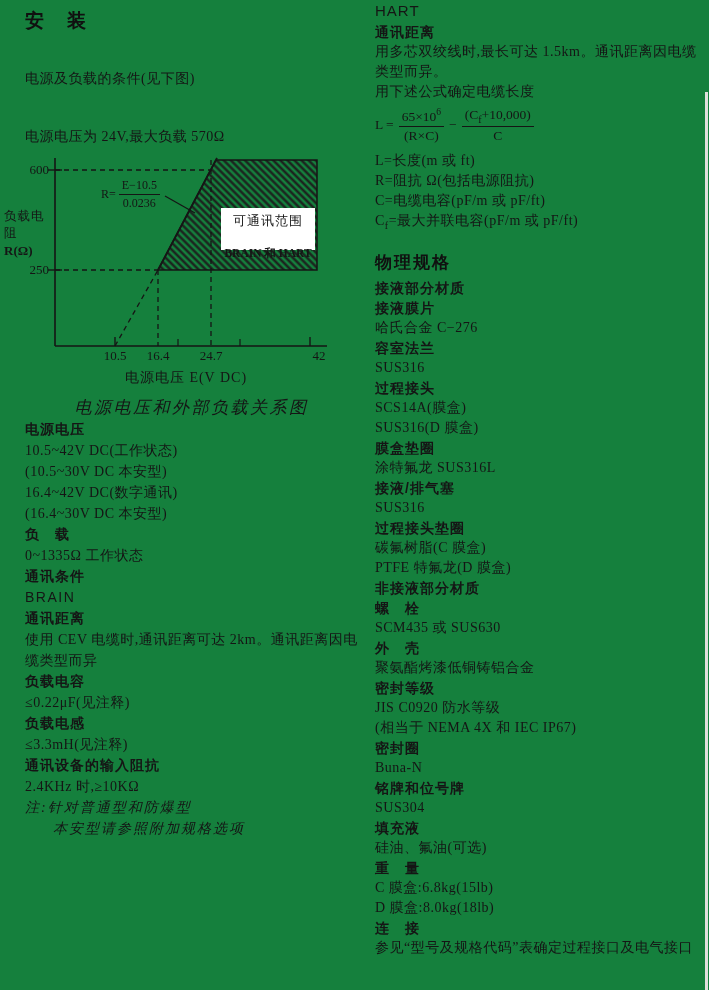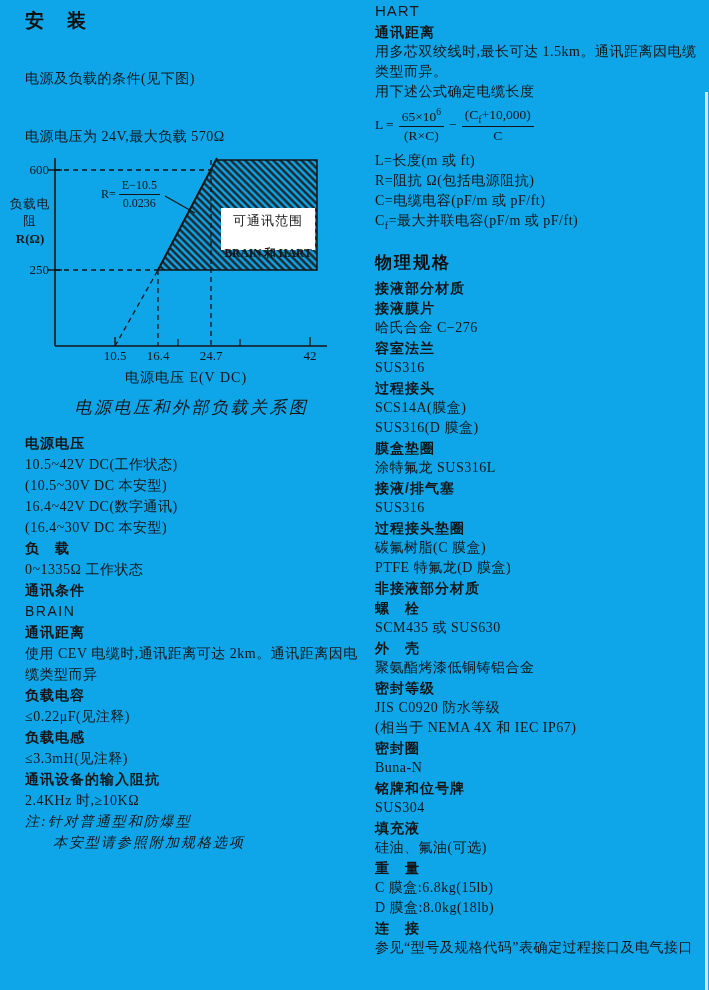--- a/index.html
+++ b/index.html
@@ -1,17 +1,17 @@
 <!DOCTYPE html>
 <html><head>
 <meta charset="utf-8">
 <style>
   html,body { margin:0; padding:0; background:#ffffff; }
   .page {
-    position:relative; width:709px; height:990px; background:#0ea5e9;
+    position:relative; width:709px; height:990px; background:#15803d;
     color:#151515; overflow:hidden;
     font-family:"Liberation Serif","DejaVu Serif",serif;
   }
   .page::after { 
     content:""; position:absolute; right:1px; top:92px; bottom:0; width:3px;
     background:#dfdfdc;
   }
   .col { position:absolute; top:0; }
   .col-left  { left:25px;  width:333px; }
   .col-right { left:375px; width:332px; }
@@ -34,30 +34,30 @@
   .col-right .line { line-height:20px; }
   .line.h2 {
     font-weight:bold; letter-spacing:1px;
     font-family:"Liberation Sans","DejaVu Sans",sans-serif;
   }
   .line.latin { font-family:"Liberation Sans","DejaVu Sans",sans-serif; letter-spacing:1.5px; }
   .line.note  { font-style:italic; letter-spacing:2px; }
   .line.note2 { font-style:italic; letter-spacing:2px; padding-left:28px; }
 
   .intro .line { line-height:26px;margin-top:32px; }
-  .specs { margin-top:14px; }
+  .specs { }
   .phys-list { margin-top:2px; }
 
   
   .chart { position:relative; height:236px; margin-top:6px; }
   .chart svg { position:absolute; left:0; top:0; }
   .ytick { position:absolute; width:28px; text-align:right; font-size:13px; }
   .ytick.y600 { left:-4px; top:6px; }
   .ytick.y250 { left:-4px; top:106px; }
-  .ylabel { position:absolute; left:-21px; top:40px; width:52px; text-align:center;
+  .ylabel { position:absolute; left:-21px; top:52px; width:52px; 
             font-size:12.5px; line-height:17px; letter-spacing:1px; }
   .ylabel .yl2 { display:block; font-weight:bold; font-size:13px; letter-spacing:0; }
   .cformula { position:absolute; left:76px; top:22px; display:flex; align-items:center;
               gap:3px; font-size:12px; }
   .frac { display:inline-block; text-align:center; vertical-align:middle; }
   .frac .num { display:block; border-bottom:1.3px solid #151515; padding:0 3px 1px 3px; }
   .frac .den { display:block; padding:1px 3px 0 3px; }
   .region-label { position:absolute; left:198px; top:56px; width:90px; text-align:center; }
   .region-label .r1 { font-size:13px; letter-spacing:1px; }
   .region-label .r2 { font-size:11.5px; font-weight:bold; letter-spacing:0; margin-top:16px; }
@@ -137,21 +137,21 @@
       </div>
 
       <div class="region-label">
         <div class="r1">可通讯范围</div>
         <div class="r2">BRAIN 和 HART</div>
       </div>
 
       <span class="xtick" style="left:90px;">10.5</span>
       <span class="xtick" style="left:133px;">16.4</span>
       <span class="xtick" style="left:186px;">24.7</span>
-      <span class="xtick" style="left:285px;">42</span>
+      <span class="xtick" style="left:294px;">42</span>
 
       <div class="xlabel">电源电压 E(V DC)</div>
     </div>
 
     <div class="caption">电源电压和外部负载关系图</div>
 
     <div class="specs">
         <div class="line h2">电源电压</div>
         <div class="line body">10.5~42V DC(工作状态)</div>
         <div class="line body">(10.5~30V DC 本安型)</div>

